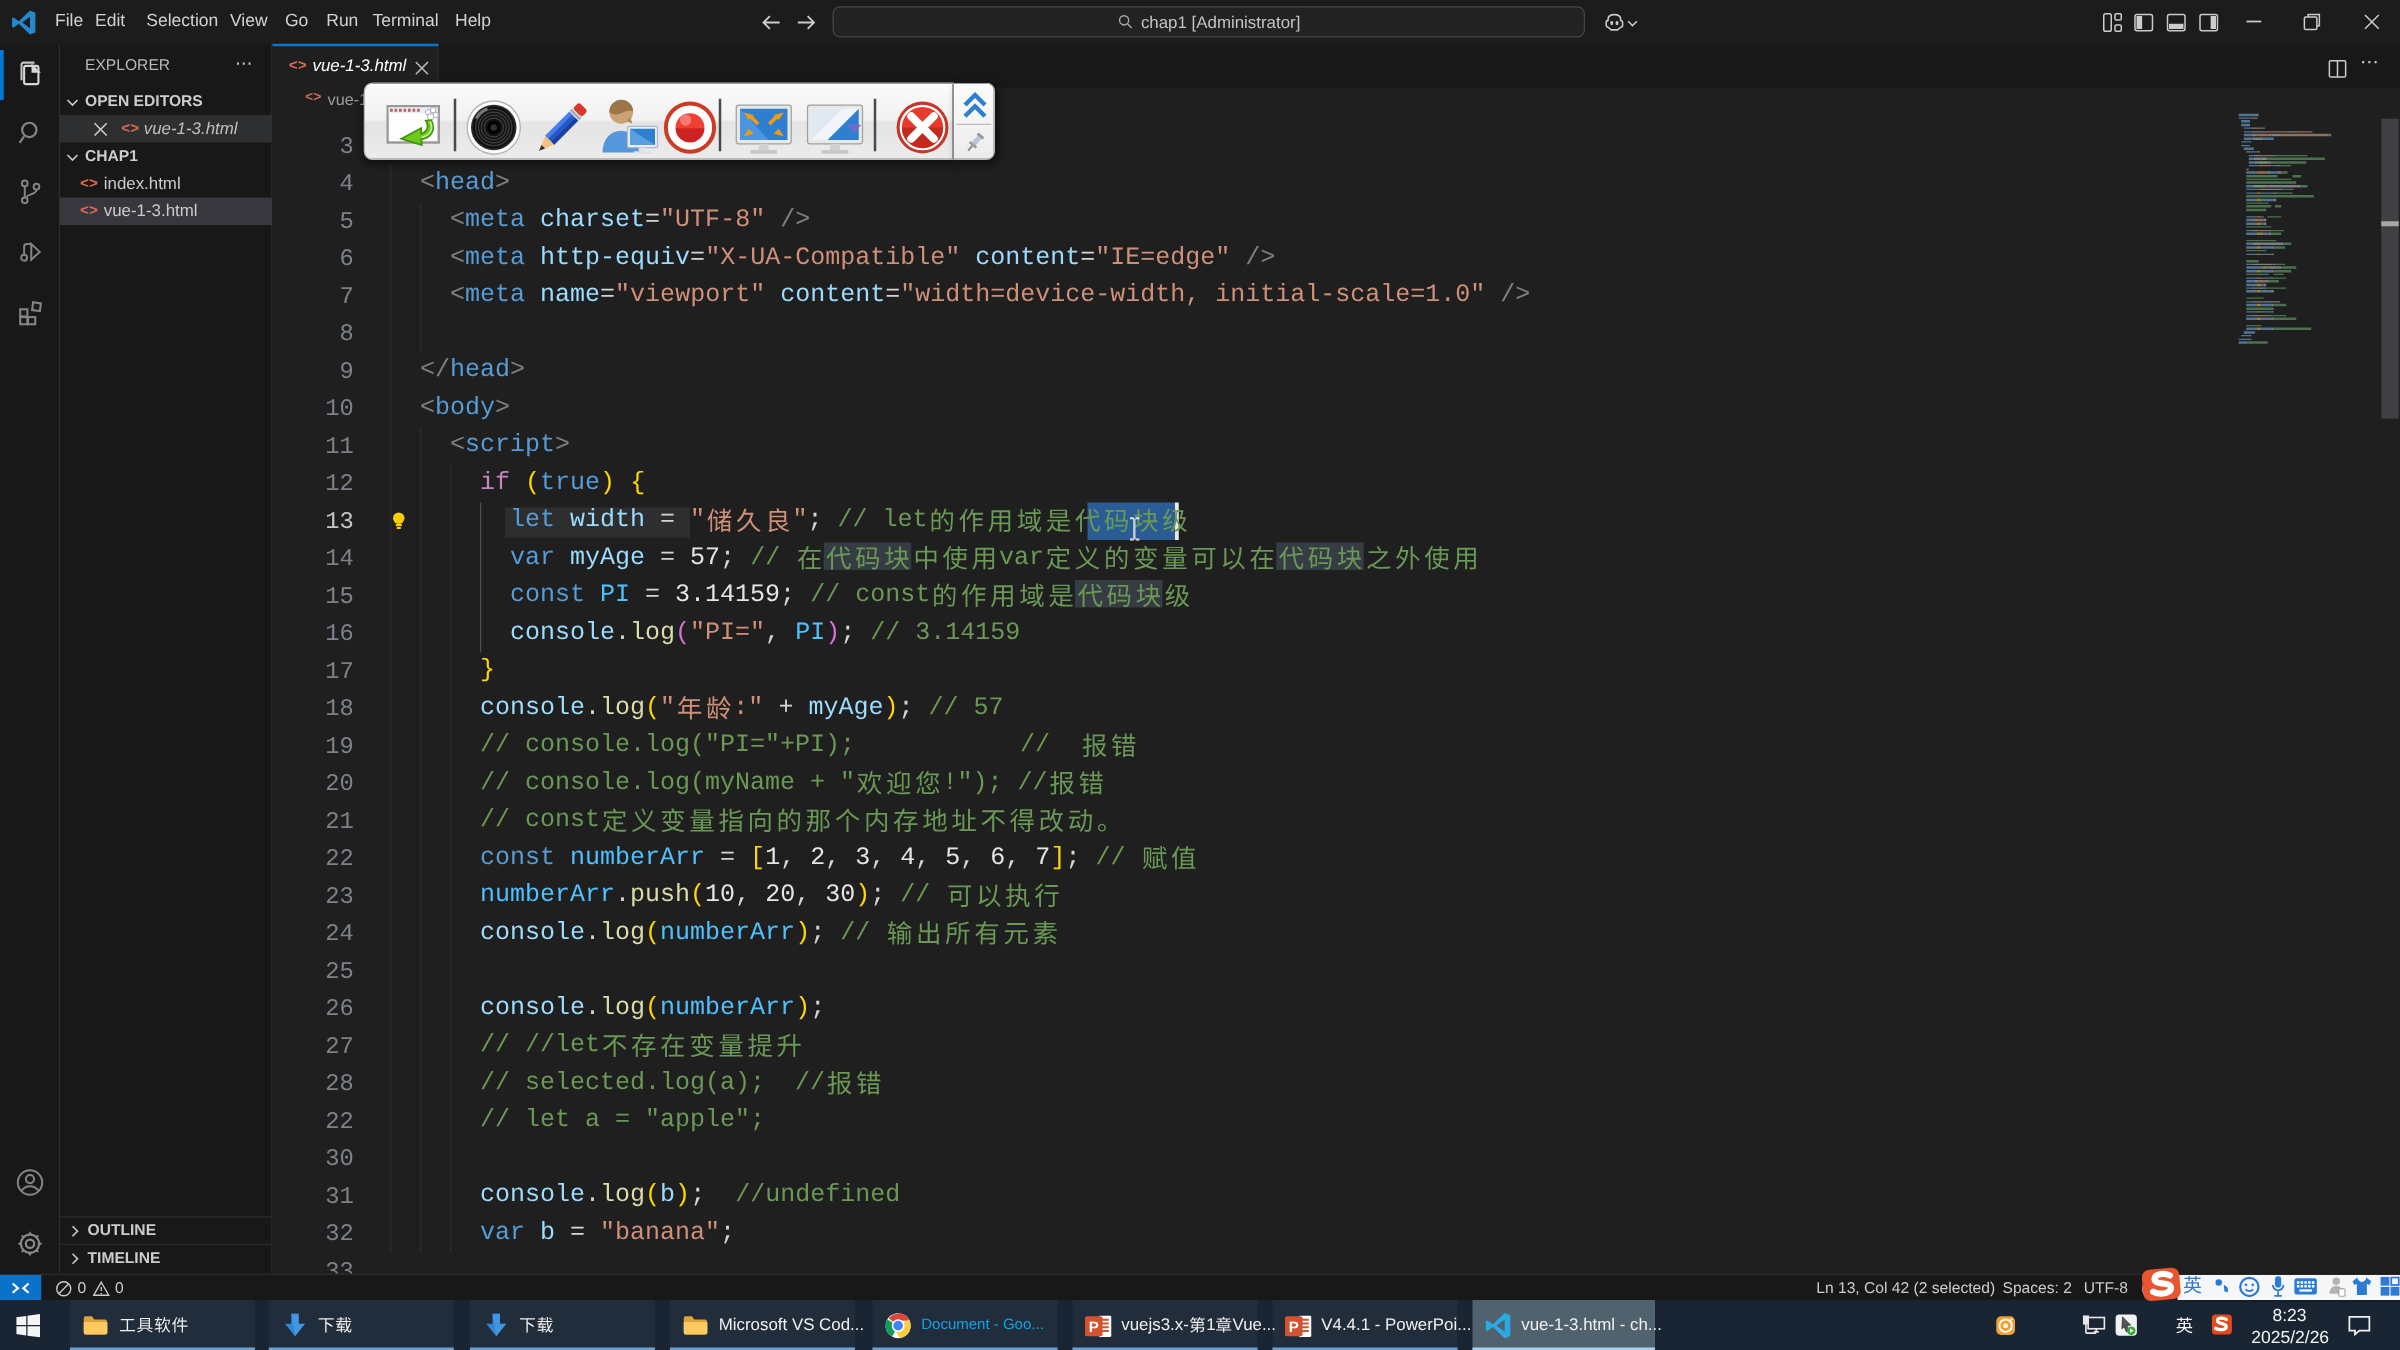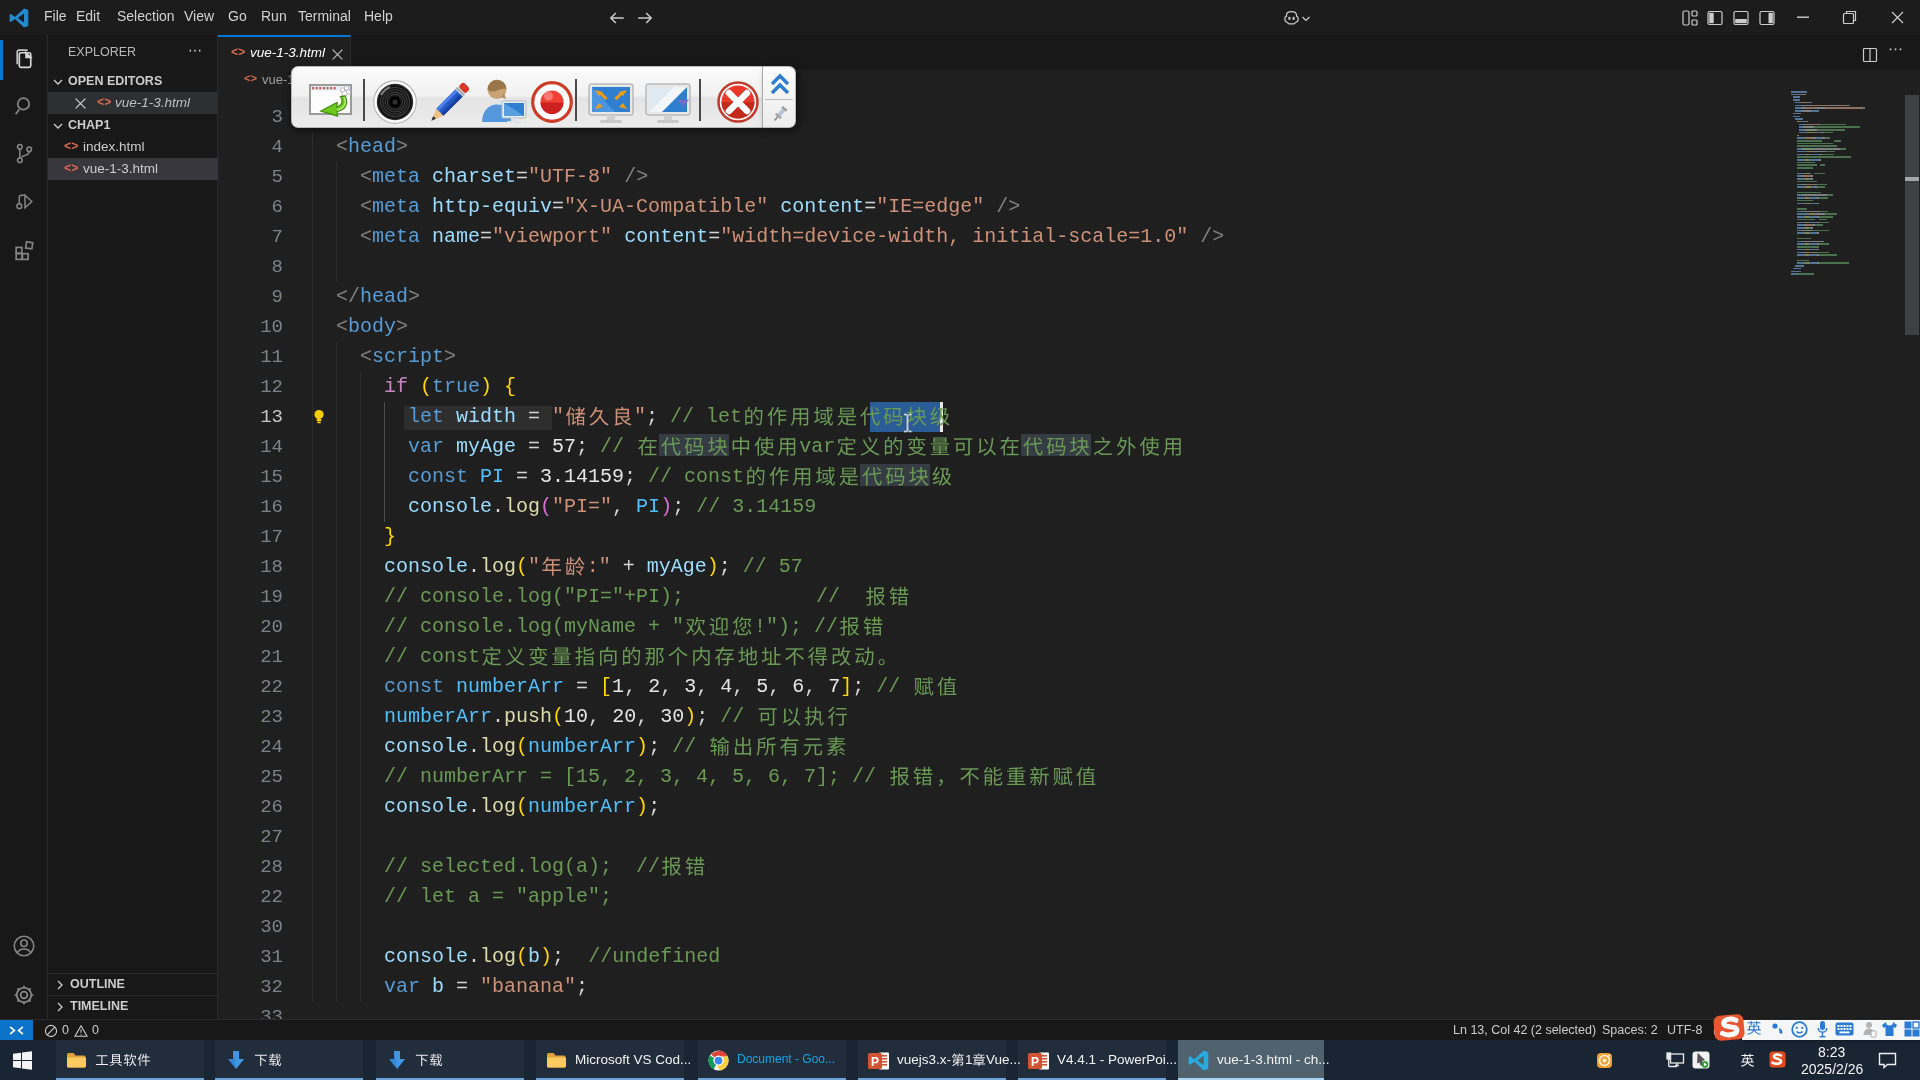--- a/index.html
+++ b/index.html
@@ -119,20 +119,24 @@
       <span class="mi" style="left:228px">Go</span>
       <span class="mi" style="left:261px">Run</span>
       <span class="mi" style="left:298px">Terminal</span>
       <span class="mi" style="left:364px">Help</span>
 <svg class="ic" style="left:608px;top:9px" width="18" height="18" viewBox="0 0 16 16">
         <path fill="none" stroke="#cccccc" stroke-width="1.3" d="M14 8H2.5 M7 3.5 2.5 8l4.5 4.5"></path>
       </svg>
 <svg class="ic" style="left:636px;top:9px" width="18" height="18" viewBox="0 0 16 16">
         <path fill="none" stroke="#cccccc" stroke-width="1.3" d="M2 8h11.5 M9 3.5 13.5 8 9 12.5"></path>
       </svg>
+<div id="searchbox"><svg width="13" height="13" viewBox="0 0 16 16" style="margin-right:6px">
+          <circle cx="6.5" cy="6.5" r="4.5" fill="none" stroke="#aaa" stroke-width="1.4"></circle>
+          <path d="M10 10 14 14" stroke="#aaa" stroke-width="1.4"></path>
+        </svg>chap1 [Administrator]</div>
 <svg class="ic" style="left:1283px;top:10px" width="17" height="16" viewBox="0 0 20 19">
         <g fill="none" stroke="#c8c8c8" stroke-width="1.5">
           <path d="M4 6.5 C4 3.5 6 2 10 2 s6 1.5 6 4.5 v1 c1 .2 1.8 1 1.8 2 v2.5 c0 1-.8 1.9-1.8 2 L13 16.5 h-6 L4 14 c-1-.2-1.8-1-1.8-2 V9.5 c0-1 .8-1.9 1.8-2z"></path>
         </g>
         <rect x="6.2" y="8" width="2.6" height="4" rx="1.3" fill="#c8c8c8"></rect>
         <rect x="11.2" y="8" width="2.6" height="4" rx="1.3" fill="#c8c8c8"></rect>
       </svg>
 <svg class="ic" style="left:1301px;top:14px" width="10" height="10" viewBox="0 0 10 10">
         <path fill="none" stroke="#ccc" stroke-width="1.2" d="M1.5 3 5 6.5 8.5 3"></path>
       </svg>
@@ -391,32 +395,30 @@
           <use href="#g45" transform="translate(71.4,22.0) scale(0.02040,-0.02040)"></use>
         </svg></div>
       <div class="cl" style="top:636px"><i class="w">      </i><i class="a">console</i><i class="w">.</i><i class="f">log</i><i class="y">(</i><i class="C">numberArr</i><i class="y">)</i><i class="w">; </i><i class="c">// </i><svg class="kk" width="139.8" height="30" viewBox="0 0 139.8 30" fill="#6A9955" style="width:139.8px;height:30px">
           <use href="#g46" transform="translate(1.5,22.0) scale(0.02040,-0.02040)"></use>
           <use href="#g47" transform="translate(24.8,22.0) scale(0.02040,-0.02040)"></use>
           <use href="#g48" transform="translate(48.1,22.0) scale(0.02040,-0.02040)"></use>
           <use href="#g49" transform="translate(71.4,22.0) scale(0.02040,-0.02040)"></use>
           <use href="#g50" transform="translate(94.7,22.0) scale(0.02040,-0.02040)"></use>
           <use href="#g51" transform="translate(118.0,22.0) scale(0.02040,-0.02040)"></use>
         </svg></div>
-      <div class="cl" style="top:666px"><i class="w">      </i><i class="c">// numberArr = [15, 2, 3, 4, 5, 6, 7]; // </i><svg class="kk" width="209.70000000000002" height="30" viewBox="0 0 209.70000000000002 30" fill="#6A9955" style="width:209.70000000000002px;height:30px">
-          <use href="#g25" transform="translate(1.5,22.0) scale(0.02040,-0.02040)"></use>
-          <use href="#g26" transform="translate(24.8,22.0) scale(0.02040,-0.02040)"></use>
-          <use href="#g67" transform="translate(48.1,22.0) scale(0.02040,-0.02040)"></use>
-          <use href="#g38" transform="translate(71.4,22.0) scale(0.02040,-0.02040)"></use>
-          <use href="#g52" transform="translate(94.7,22.0) scale(0.02040,-0.02040)"></use>
-          <use href="#g53" transform="translate(118.0,22.0) scale(0.02040,-0.02040)"></use>
-          <use href="#g54" transform="translate(141.2,22.0) scale(0.02040,-0.02040)"></use>
-          <use href="#g42" transform="translate(164.5,22.0) scale(0.02040,-0.02040)"></use>
-          <use href="#g43" transform="translate(187.8,22.0) scale(0.02040,-0.02040)"></use>
+      <div class="cl" style="top:696px"><i class="w">      </i><i class="a">console</i><i class="w">.</i><i class="f">log</i><i class="y">(</i><i class="C">numberArr</i><i class="y">)</i><i class="w">;</i></div>
+      <div class="cl" style="top:726px"><i class="w">      </i><i class="c">// //let</i><svg class="kk" width="163.1" height="30" viewBox="0 0 163.1 30" fill="#6A9955" style="width:163.1px;height:30px">
+          <use href="#g38" transform="translate(1.5,22.0) scale(0.02040,-0.02040)"></use>
+          <use href="#g35" transform="translate(24.8,22.0) scale(0.02040,-0.02040)"></use>
+          <use href="#g12" transform="translate(48.1,22.0) scale(0.02040,-0.02040)"></use>
+          <use href="#g17" transform="translate(71.4,22.0) scale(0.02040,-0.02040)"></use>
+          <use href="#g18" transform="translate(94.7,22.0) scale(0.02040,-0.02040)"></use>
+          <use href="#g55" transform="translate(118.0,22.0) scale(0.02040,-0.02040)"></use>
+          <use href="#g56" transform="translate(141.2,22.0) scale(0.02040,-0.02040)"></use>
         </svg></div>
-      <div class="cl" style="top:696px"><i class="w">      </i><i class="a">console</i><i class="w">.</i><i class="f">log</i><i class="y">(</i><i class="C">numberArr</i><i class="y">)</i><i class="w">;</i></div>
       <div class="cl" style="top:756px"><i class="w">      </i><i class="c">// selected.log(a);  //</i><svg class="kk" width="46.6" height="30" viewBox="0 0 46.6 30" fill="#6A9955" style="width:46.6px;height:30px">
           <use href="#g25" transform="translate(1.5,22.0) scale(0.02040,-0.02040)"></use>
           <use href="#g26" transform="translate(24.8,22.0) scale(0.02040,-0.02040)"></use>
         </svg></div>
       <div class="cl" style="top:786px"><i class="w">      </i><i class="c">// let a = "apple";</i></div>
       <div class="cl" style="top:846px"><i class="w">      </i><i class="a">console</i><i class="w">.</i><i class="f">log</i><i class="y">(</i><i class="a">b</i><i class="y">)</i><i class="w">;  </i><i class="c">//undefined</i></div>
       <div class="cl" style="top:876px"><i class="w">      </i><i class="t">var</i><i class="w"> </i><i class="a">b</i><i class="w"> = </i><i class="s">"banana"</i><i class="w">;</i></div>
 <div class="ln" style="top:6px">3</div>
       <div class="ln" style="top:36px">4</div>
       <div class="ln" style="top:66px">5</div>

